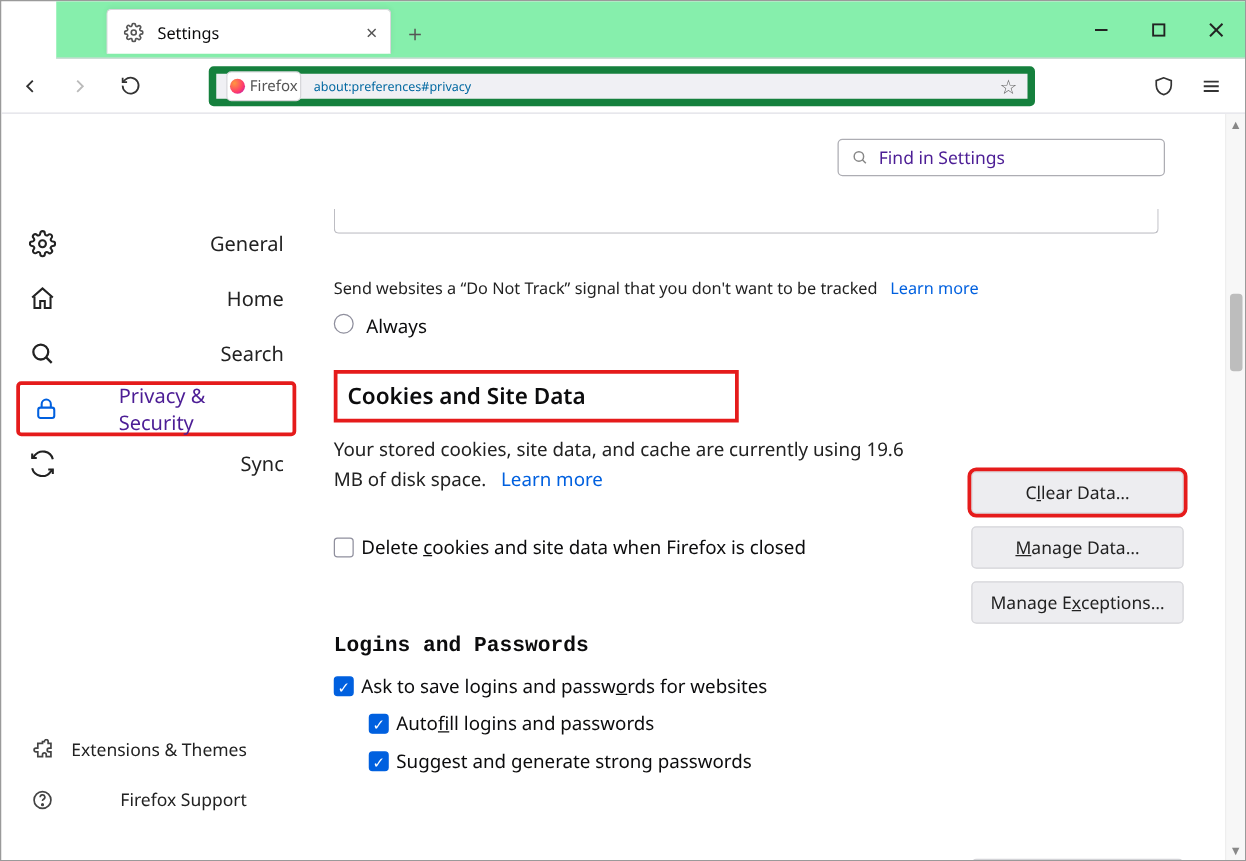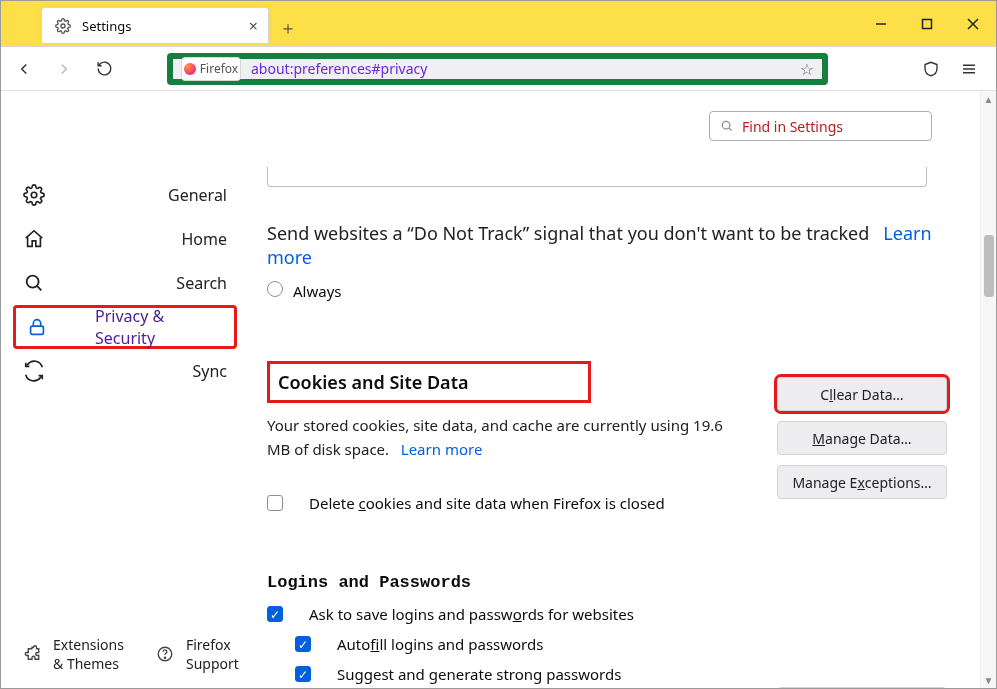--- a/index.html
+++ b/index.html
@@ -1,63 +1,63 @@
 <!DOCTYPE html>
 <html><head>
 <meta charset="utf-8">
 <style>
   * { box-sizing: border-box; }
   html, body { margin:0; padding:0; font-family: "Segoe UI", system-ui, sans-serif; font-size:14px; color:#0c0c0d; background:#fff; }
   .window { width:997px; height:689px; border:1px solid #9a9a9a; display:flex; flex-direction:column; position:relative; overflow:hidden; }
   
-  .titlebar { height:46px; background:#fde047; display:flex; align-items:flex-start; position:relative; border-bottom:1px solid #d7d7db; }
+  .titlebar { height:46px; background:#86efac; display:flex; align-items:flex-start; position:relative; border-bottom:1px solid #d7d7db;margin-left:44px; }
   .tab { position:absolute; left:40px; top:6px; width:228px; height:36px; background:#fff; border:1px solid #d7d7db; border-bottom:none; border-radius:4px 4px 0 0; display:flex; align-items:center; padding:0 10px; gap:8px; font-size:13px; box-shadow:0 -1px 4px rgba(0,0,0,.05);}
   .tab .close { margin-left:auto; font-size:16px; color:#555; }
   .newtab { position:absolute; left:278px; top:14px; font-size:18px; color:#555; }
   .win-controls { position:absolute; right:0; top:0; height:46px; display:flex; }
   .win-controls div { width:46px; height:46px; display:flex; align-items:center; justify-content:center; font-size:14px; color:#222; }
   
   .toolbar { height:44px; display:flex; align-items:center; padding:0 6px; gap:6px; border-bottom:1px solid #e0e0e6; }
   .toolbtn { width:34px; height:34px; display:flex; align-items:center; justify-content:center; border-radius:4px; color:#333; }
   .toolbtn.disabled { color:#bbb; }
   .urlbar { flex:1; height:32px; margin:0 80px 0 40px; background:#f0f0f4; border:6px solid #15803d; border-radius:4px; display:flex; align-items:center; padding:0 8px; gap:10px; }
   .fx-badge { width:60px; height:24px; background:#fff; border:1px solid #d7d7db; border-radius:4px; display:flex; align-items:center; justify-content:center; gap:4px; font-size:12px; color:#555;}
   .fx-dot { width:12px; height:12px; border-radius:50%; background:radial-gradient(circle at 30% 30%, #ff9640, #ff3b6b 60%, #a316c9);}
-  .url { font-size:14px; color:#6d28d9; flex:1; }
+  .url { font-size:10px; color:#0369a1; flex:1; }
   .star { color:#666; font-size:16px;}
   .right-tools { display:flex; gap:4px; margin-right:4px;}
   
   .body { flex:1; display:flex; position:relative; overflow:hidden;}
   .scrollbar { position:absolute; right:0; top:0; width:16px; height:100%; background:#f7f7f7; border-left:1px solid #eee;}
   .scroll-up, .scroll-dn { height:16px; display:flex; align-items:center; justify-content:center; font-size:10px; color:#888;}
   .scroll-up{position:absolute;top:0;width:100%;}
   .scroll-dn{position:absolute;bottom:0;width:100%;}
   .thumb { position:absolute; top:144px; width:10px; left:3px; height:62px; background:#bdbdbd; border-radius:3px;}
   
   .sidebar { width:248px; padding:18px 12px 12px 12px; display:flex; flex-direction:column; position:relative;}
   .nav-item { display:flex; align-items:center; gap:14px; height:44px; padding:0 10px; font-size:16px; color:#222; border-radius:4px; cursor:default;justify-content:space-between;}
   .nav-item.active { color:#4c1d95;gap:47px; }
   .nav-item.active.highlight { border:3px solid #e51b1b; }
   .nav-icon { width:22px; height:22px; display:flex; align-items:center; justify-content:center; color:inherit;}
-  .side-bottom { position:absolute; left:12px; bottom:18px; display:flex; flex-direction:row; gap:8px; }
+  .side-bottom { position:absolute; left:12px; bottom:32px; display:flex; flex-direction:column; gap:8px; }
   .side-bottom .nav-item { height:32px; font-size:14px; gap:12px;}
   
   .content { flex:1; padding:0 52px 0 0; position:relative;}
-  .search-box { position:absolute; right:64px; top:20px; width:223px; height:30px; border:1px solid #adadb3; border-radius:4px; display:flex; align-items:center; padding:0 10px; gap:8px; color:#b91c1c; font-size:14px;}
+  .search-box { position:absolute; right:64px; top:20px; width:262px; height:30px; border:1px solid #adadb3; border-radius:4px; display:flex; align-items:center; padding:0 10px; gap:8px; color:#4c1d95; font-size:14px;}
   .block-placeholder { position:absolute; left:18px; top:76px; width:660px; height:20px; border:1px solid #bdbdc3; border-bottom-left-radius:4px; border-bottom-right-radius:4px; border-top:none;}
   .inner { position:absolute; left:18px; top:130px; width:680px;}
-  .text15 { font-size:18px; color:#222; }
+  .text15 { font-size:13px; color:#222; }
   .link { color:#0060df; cursor:pointer;}
   .radio-row { display:flex; gap:10px; margin-top:12px; font-size:15px;}
   .radio { width:16px; height:16px; border:1.5px solid #8f8f9d; border-radius:50%; display:inline-block; position:relative;}
   .radio.checked { border-color:#0060df;}
   .radio.checked::after { content:""; position:absolute; inset:3px; background:#0060df; border-radius:50%;}
-  .section-head { font-size:18px; font-weight:600; margin-top:60px; border:3px solid #e51b1b; display:inline-block; padding:6px 120px 6px 8px;}
+  .section-head { font-size:18px; font-weight:600; margin-top:25px; border:3px solid #e51b1b; display:inline-block; padding:6px 120px 6px 8px;}
   .desc { font-size:15px; color:#222; margin-top:10px; max-width:470px; line-height:1.6;}
-  .checkbox-row { display:flex; align-items:center; gap:26px; margin-top:32px; font-size:15px;}
+  .checkbox-row { display:flex; align-items:center; gap:6px; margin-top:32px; font-size:15px;}
   .cbox { width:16px; height:16px; border:1.5px solid #8f8f9d; border-radius:3px; display:inline-flex; align-items:center; justify-content:center; background:#fff;}
   .cbox.checked { background:#0060df; border-color:#0060df; color:#fff; font-size:12px;}
   .btncol { position:absolute; right:0; top:156px; display:flex; flex-direction:column; gap:10px; width:170px;}
   .btn { height:34px; background:#ededf0; border:1px solid #d4d4d8; border-radius:4px; font-size:14px; color:#222; display:flex; align-items:center; justify-content:center;}
   .btn.highlight { outline:3px solid #e51b1b; }
   .section2 { margin-top:60px;}
   .section2 h3 { font-size:17px; font-weight:600; margin:0 0 12px 0;font-family:Liberation Mono, monospace;}
   .sub { margin-left:28px;}
   .btncol2 { position:absolute; right:0; top:466px; display:flex; flex-direction:column; gap:10px; width:170px;}
   u { text-decoration:underline; text-decoration-color:currentColor;}

